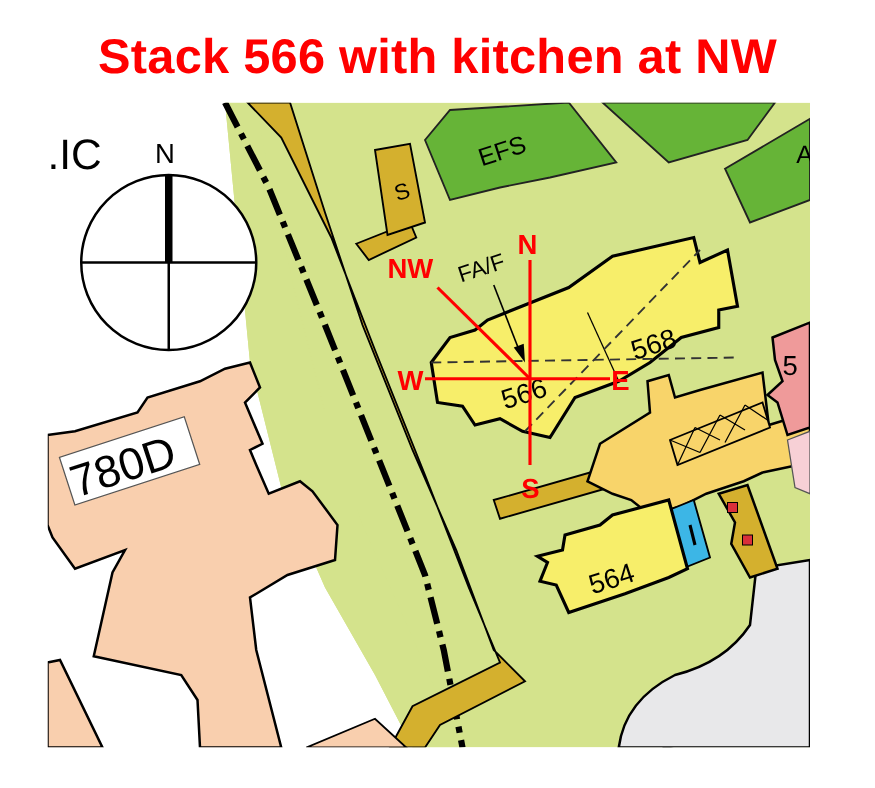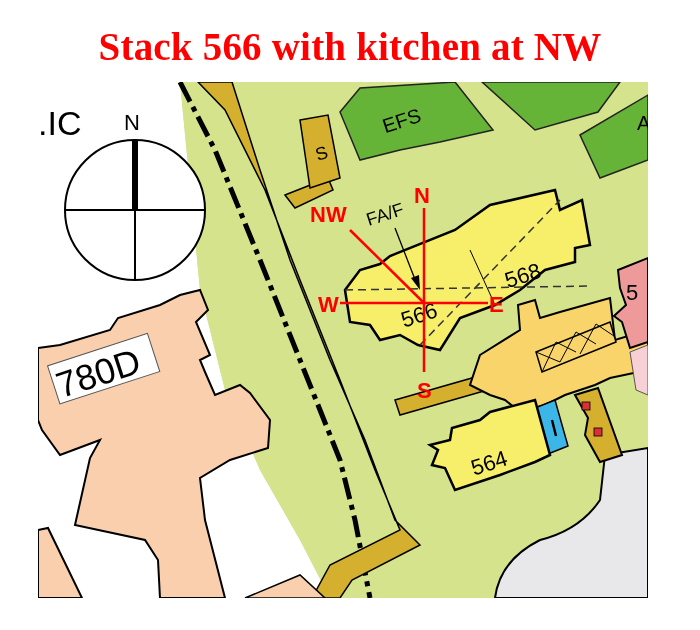--- a/index.html
+++ b/index.html
@@ -1,17 +1,17 @@
 <!DOCTYPE html>
 <html><head>
 <meta charset="utf-8">
 <style>
   html,body{margin:0;padding:0;background:#ffffff;}
   body{width:700px;height:630px;position:relative;overflow:hidden;font-family:"Liberation Sans",sans-serif;}
-  .title{position:absolute;left:0;top:24px;width:700px;text-align:center;color:#ff0000;font-weight:bold;font-size:39px;letter-spacing:0.2px;font-family:Liberation Serif, serif;}
+  .title{position:absolute;left:0;top:24px;width:700px;text-align:center;color:#ff0000;font-weight:bold;font-size:39px;letter-spacing:0.2px;font-family:Liberation Sans, sans-serif;}
   .map{position:absolute;left:38px;top:82px;width:610px;height:516px;overflow:hidden;background:#fff;}
   svg text{font-family:"Liberation Sans",sans-serif;}
 </style>
 </head>
 <body>
 
 <div class="title">Stack 566 with kitchen at NW</div>
 
 <div class="map">
 <svg width="610" height="516" viewBox="38 82 610 516" xmlns="http://www.w3.org/2000/svg">

